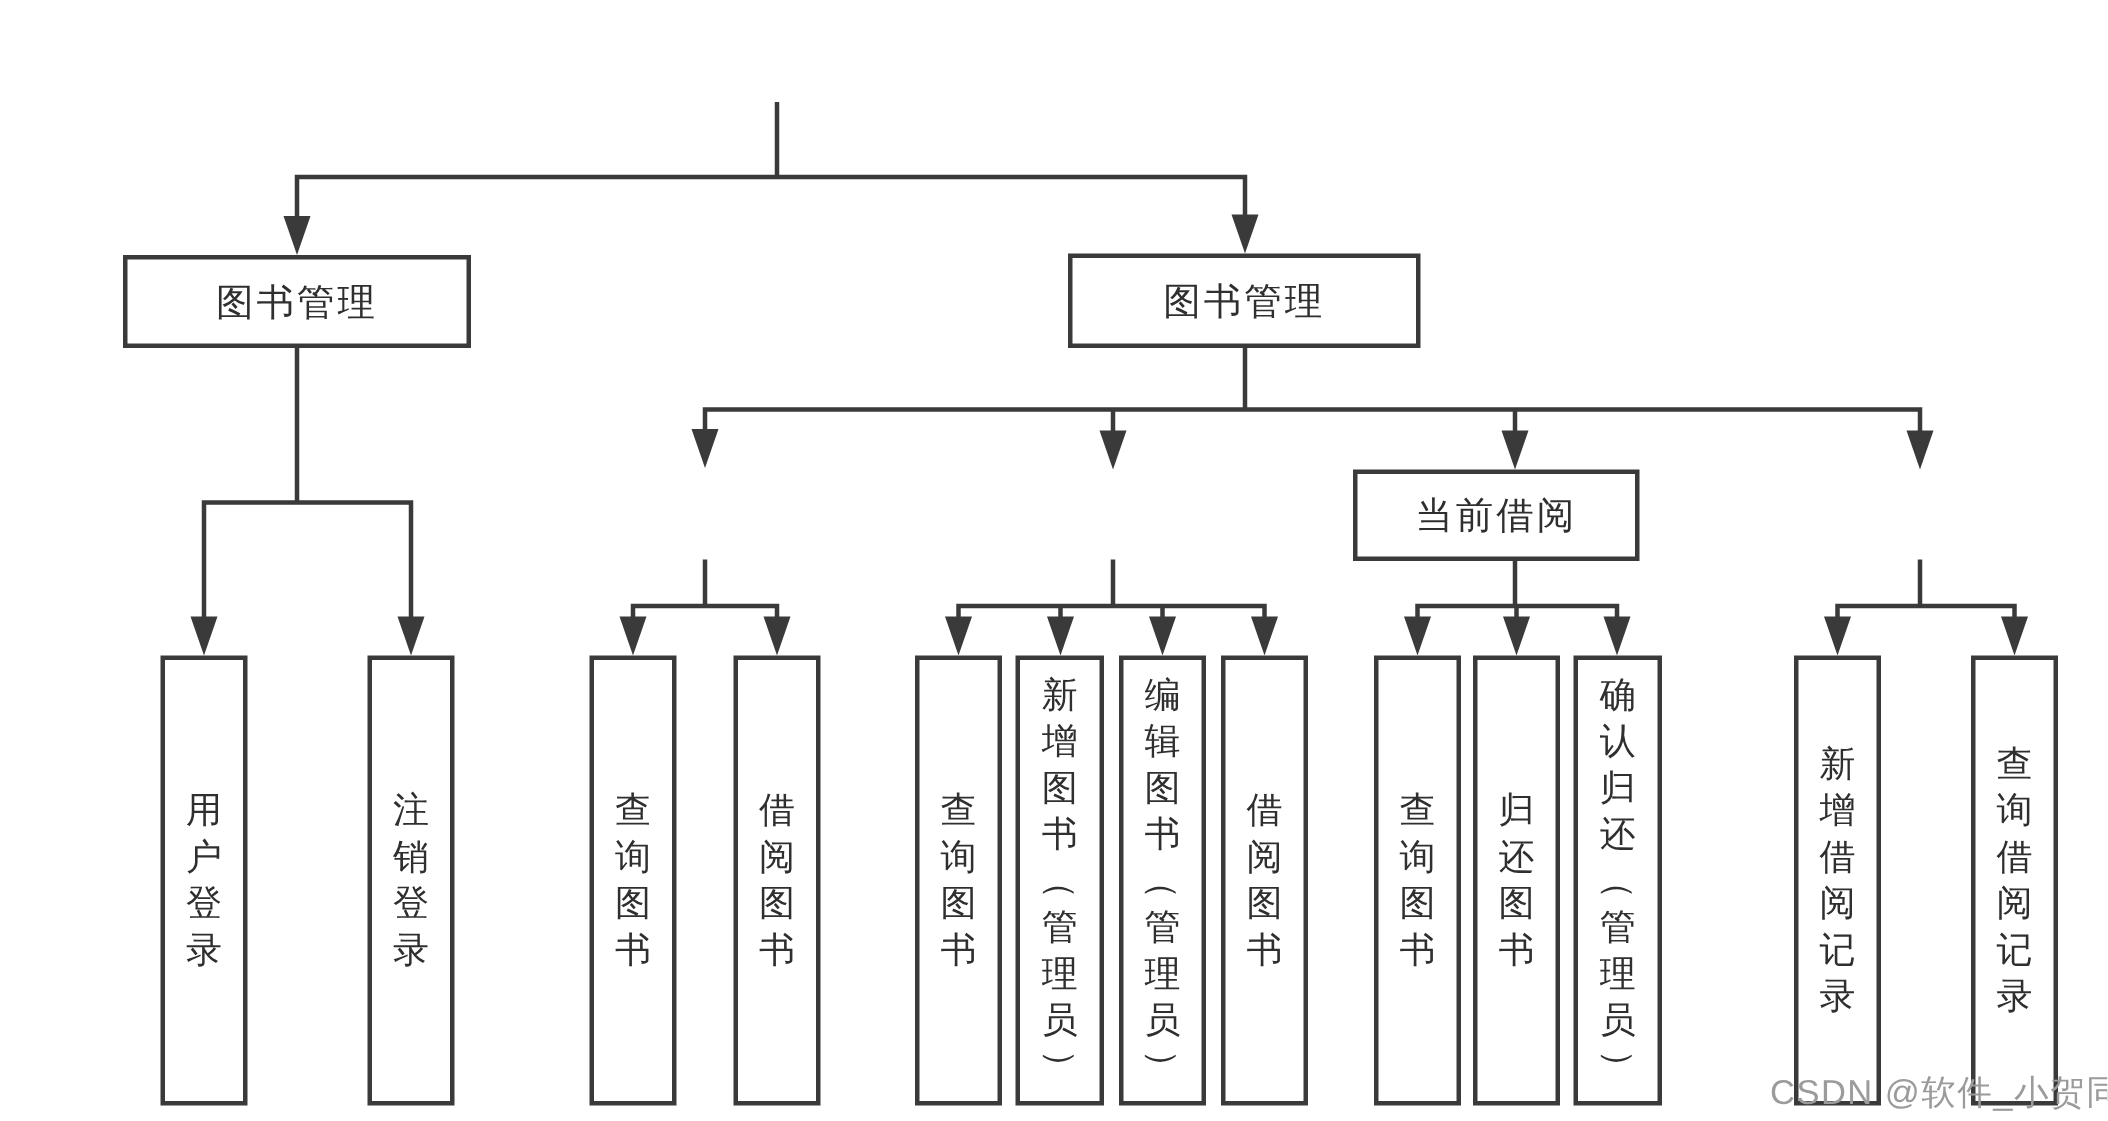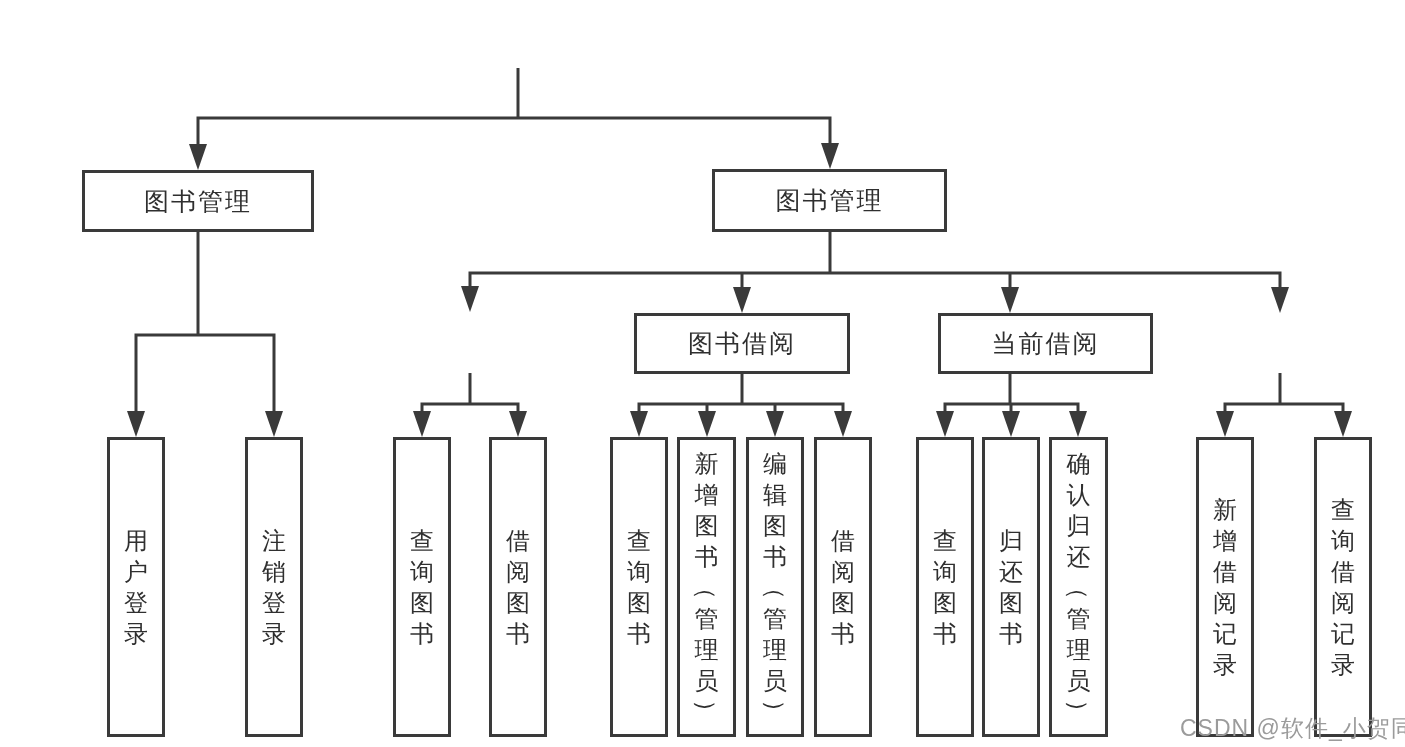--- a/index.html
+++ b/index.html
@@ -108,23 +108,22 @@
       <polygon points="1334,411 1352,411 1343,437"></polygon>
     </g>
   </svg>
 
 
   <div class="node" style="left:82px; top:170px; width:232px; height:62px;">图书管理</div>
 
   <div class="node" style="left:712px; top:169px; width:235px; height:63px;">图书管理</div>
 
 
-  <div class="node" style="left:634px; top:313px; width:216px; height:61px;">图书借阅</div>
-
-  <div class="node" style="left:902px; top:313px; width:215px; height:61px;margin-left:36px;">当前借阅</div>
+
+  <div class="node" style="left:902px; top:313px; width:191px; height:61px;">当前借阅</div>
 
 
   <div class="leaf" style="left:107px; width:58px;">
       <span>用</span>
       <span>户</span>
       <span>登</span>
       <span>录</span>
     </div>
 
   <div class="leaf" style="left:245px; width:58px;">

